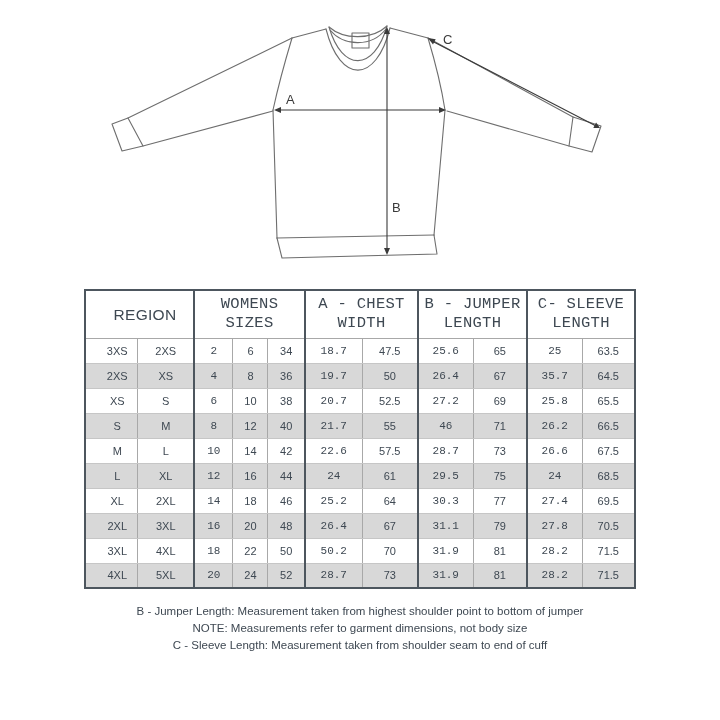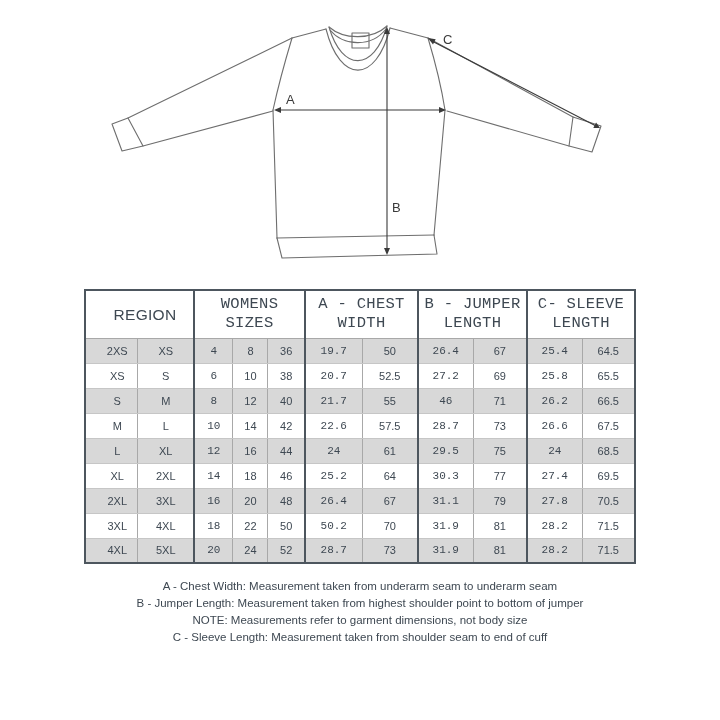--- a/index.html
+++ b/index.html
@@ -130,31 +130,44 @@
     <thead>
       <tr class="group-row" id="group-row">
           <th colspan="2">REGION</th>
           <th colspan="3" class="grp">WOMENS SIZES</th>
           <th colspan="2" class="grp">A - CHEST WIDTH</th>
           <th colspan="2" class="grp">B - JUMPER LENGTH</th>
           <th colspan="2" class="grp">C- SLEEVE LENGTH</th>
         </tr>
     </thead>
     <tbody id="table-body">
+        <tr>
+          <td>3XS</td>
+          <td>2XS</td>
+          <td class="grp">2</td>
+          <td>6</td>
+          <td>34</td>
+          <td class="grp">18.7</td>
+          <td>47.5</td>
+          <td class="grp">25.6</td>
+          <td>65</td>
+          <td class="grp">25</td>
+          <td>63.5</td>
+        </tr>
         <tr class="shade">
           <td>2XS</td>
           <td>XS</td>
           <td class="grp">4</td>
           <td>8</td>
           <td>36</td>
           <td class="grp">19.7</td>
           <td>50</td>
           <td class="grp">26.4</td>
           <td>67</td>
-          <td class="grp">25.4</td>
+          <td class="grp">35.7</td>
           <td>64.5</td>
         </tr>
         <tr>
           <td>XS</td>
           <td>S</td>
           <td class="grp">6</td>
           <td>10</td>
           <td>38</td>
           <td class="grp">20.7</td>
           <td>52.5</td>
@@ -251,19 +264,18 @@
           <td>73</td>
           <td class="grp">31.9</td>
           <td>81</td>
           <td class="grp">28.2</td>
           <td>71.5</td>
         </tr>
       </tbody>
   </table>
 
   <div class="notes" id="notes">
-      <div>A - Chest Width: Measurement taken from underarm seam to underarm seam</div>
       <div>B - Jumper Length: Measurement taken from highest shoulder point to bottom of jumper</div>
       <div>NOTE: Measurements refer to garment dimensions, not body size</div>
       <div>C - Sleeve Length: Measurement taken from shoulder seam to end of cuff</div>
     </div>
 
 </div>
 
 </body></html>

